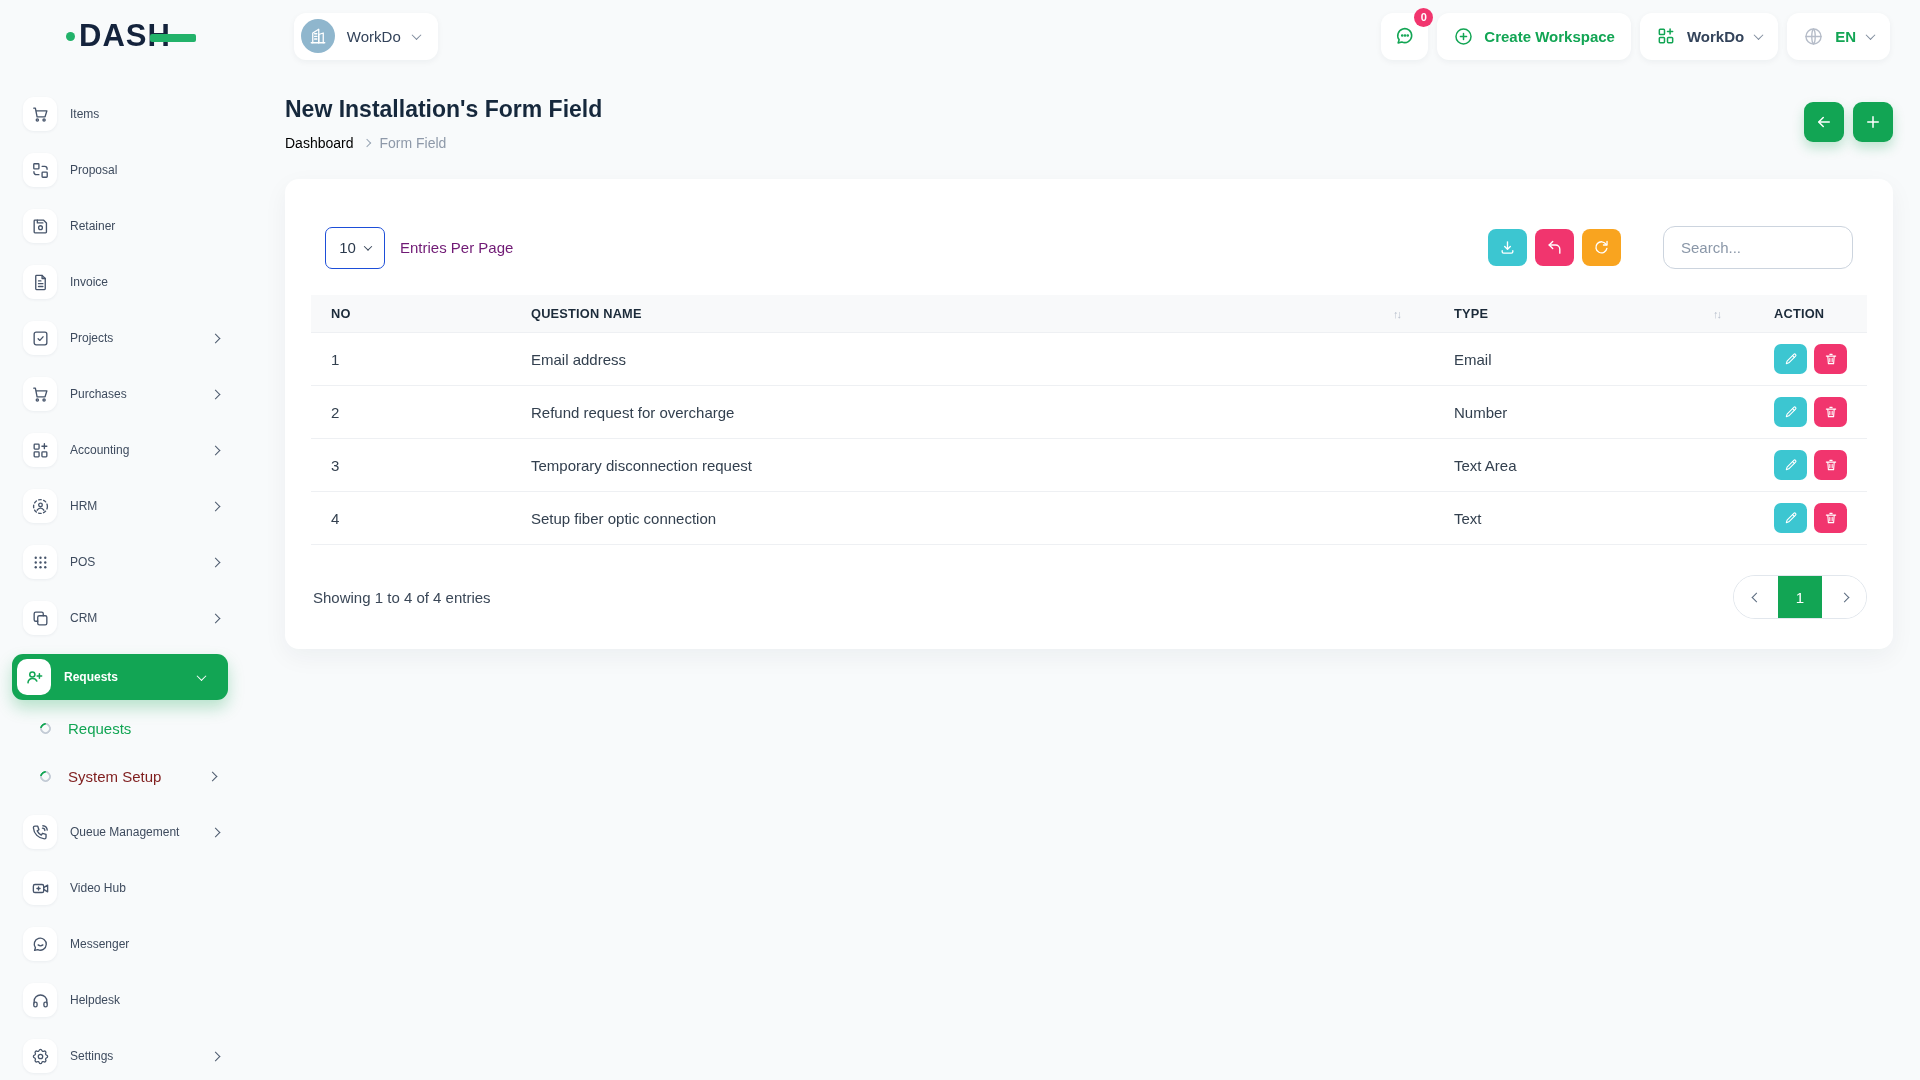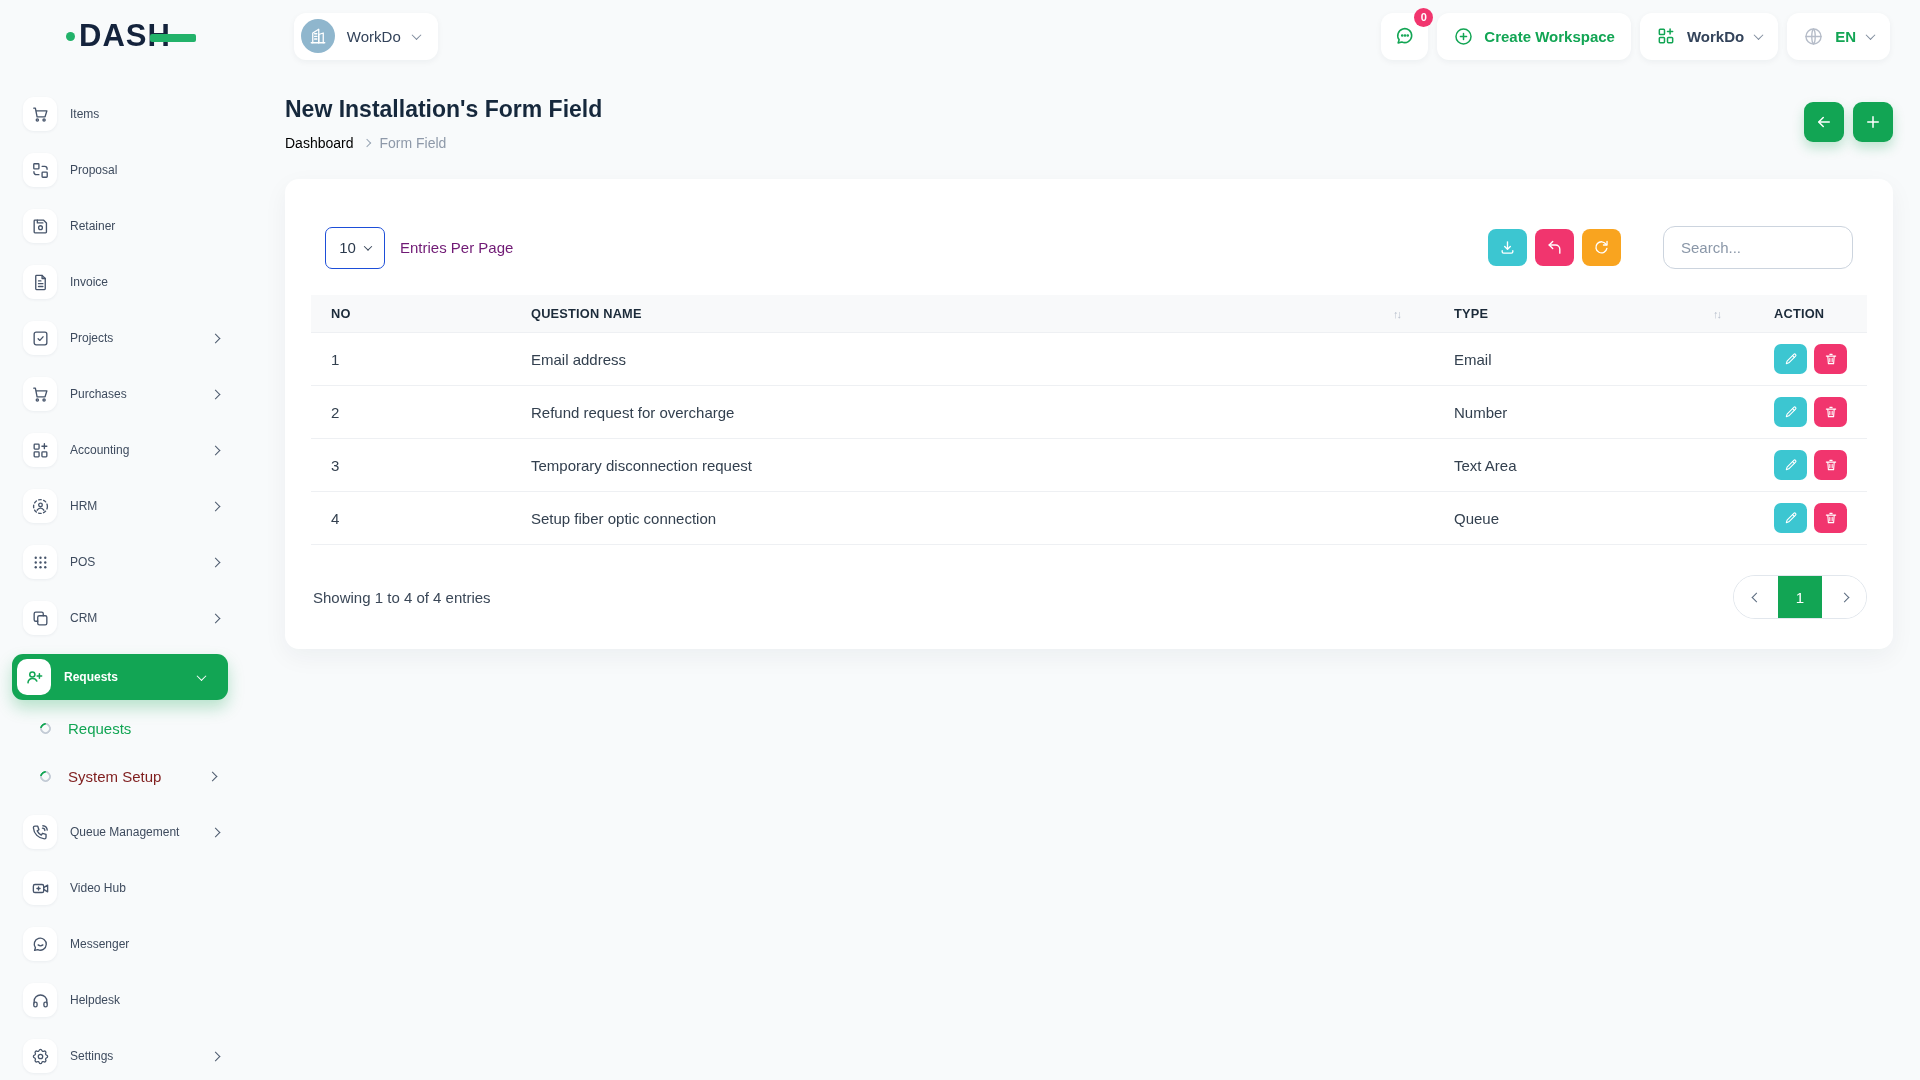--- a/index.html
+++ b/index.html
@@ -520,21 +520,21 @@
                 <svg width="14" height="14" viewBox="0 0 24 24" fill="none" stroke="#fff" stroke-width="1.9" stroke-linecap="round" stroke-linejoin="round">
                       <path d="M4 7h16M10 4h4M6.5 7l1 13h9l1-13M10 11v5.5M14 11v5.5"></path>
                     </svg>
               </button>
             </span>
               </td>
           </tr>
           <tr>
             <td>4</td>
             <td>Setup fiber optic connection</td>
-            <td>Queue</td>
+            <td>Text</td>
             <td>
                 <span class="row-actions">
               <button class="mini-btn cyan">
                 <svg width="14" height="14" viewBox="0 0 24 24" fill="none" stroke="#fff" stroke-width="1.9" stroke-linecap="round" stroke-linejoin="round">
                       <path d="M4 20l1.3-4.5L16.8 4a2.1 2.1 0 0 1 3 3L8.3 18.5 4 20z"></path>
                       <path d="M14.7 6.1l3 3"></path>
                     </svg>
               </button>
               <button class="mini-btn pink">
                 <svg width="14" height="14" viewBox="0 0 24 24" fill="none" stroke="#fff" stroke-width="1.9" stroke-linecap="round" stroke-linejoin="round">

